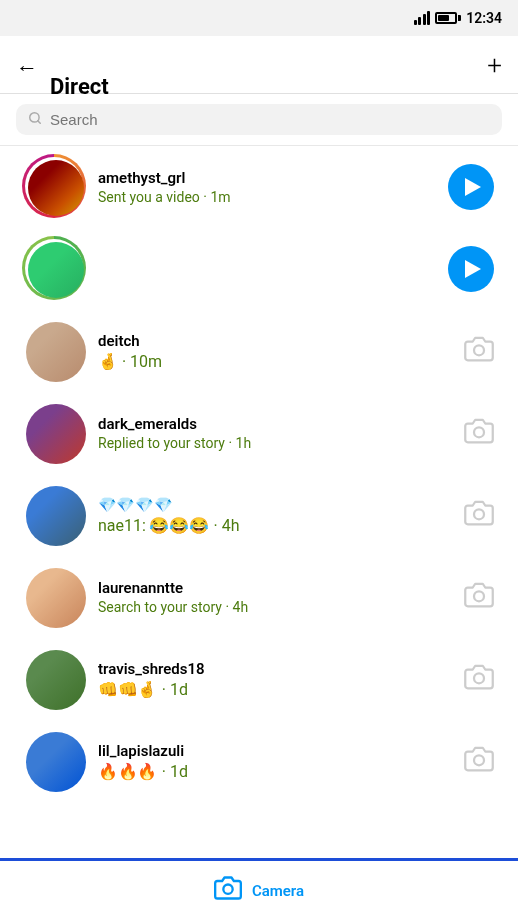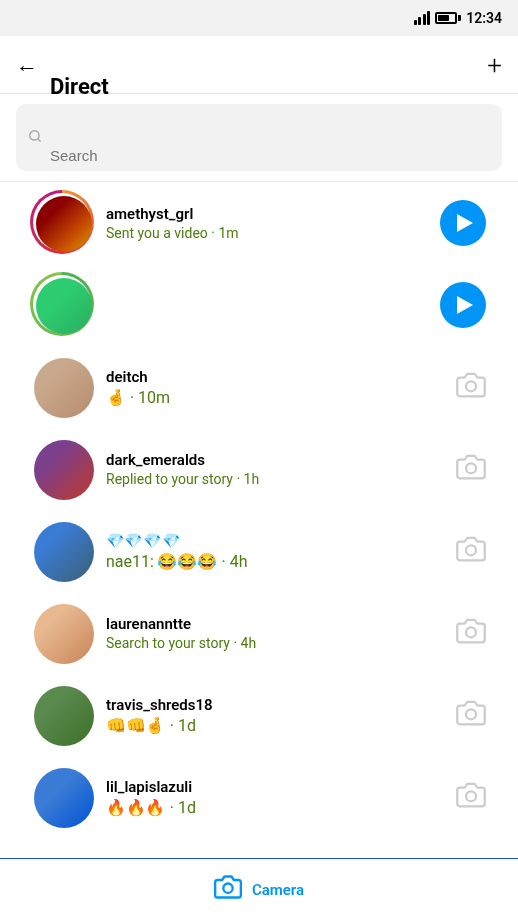--- a/index.html
+++ b/index.html
@@ -85,33 +85,32 @@
       color: #aaa;
       font-size: 14px;
     }
     .search-input {
       border: none;
       background: transparent;
       font-size: 15px;
       color: #999;
       outline: none;
       width: 100%;
-      margin-top: 36px;
     }
 
     
     .message-list {
       overflow-y: auto;
       height: calc(920px - 36px - 58px - 54px - 62px);
     }
 
     .message-item {
       display: flex;
       align-items: center;
-      padding: 10px 32px;
+      padding: 10px 24px;
       cursor: pointer;
       position: relative;
     }
 
     
     .avatar-wrap {
       position: relative;
       width: 62px;
       height: 62px;
       flex-shrink: 0;
@@ -236,21 +235,21 @@
     }
 
     
     .bottom-bar {
       position: absolute;
       bottom: 0;
       left: 0;
       right: 0;
       height: 62px;
       background: #fff;
-      border-top: 1px solid #1d4ed8;
+      border-top: 3px solid #1d4ed8;
       display: flex;
       align-items: center;
       justify-content: center;
       gap: 10px;
       cursor: pointer;
     }
     .bottom-camera-icon {
       font-size: 24px;
       color: #0095f6;
     }

